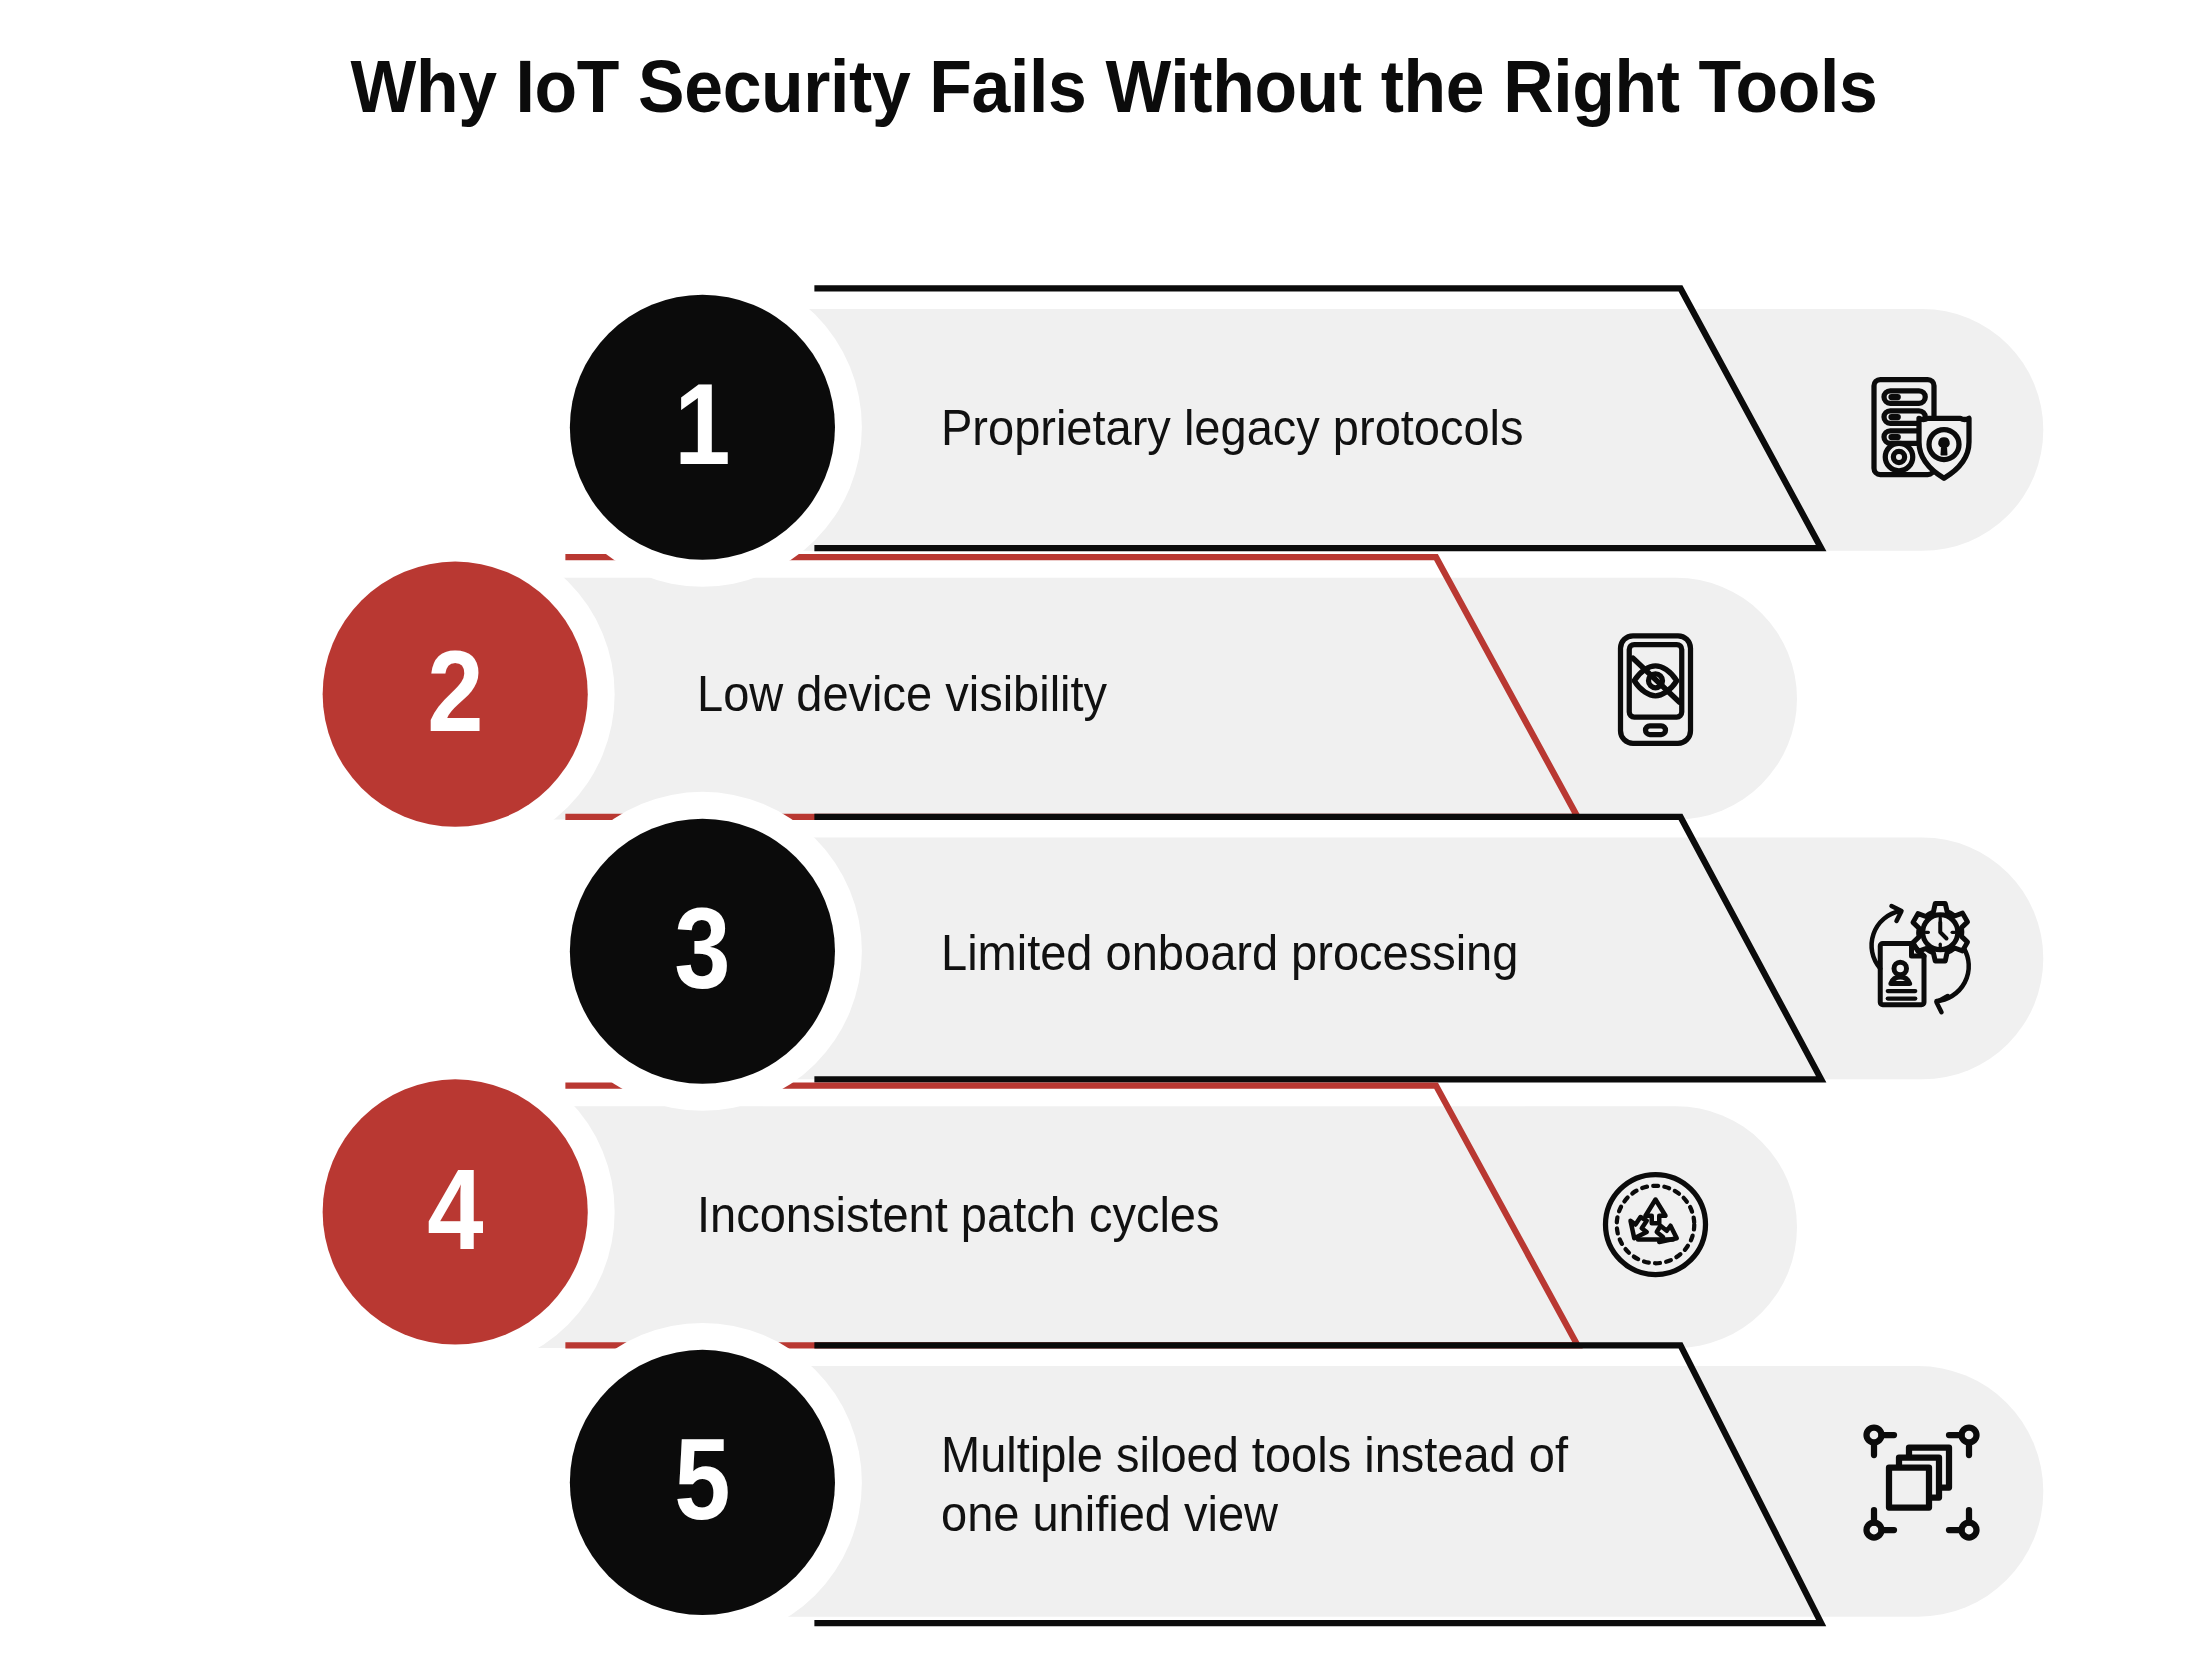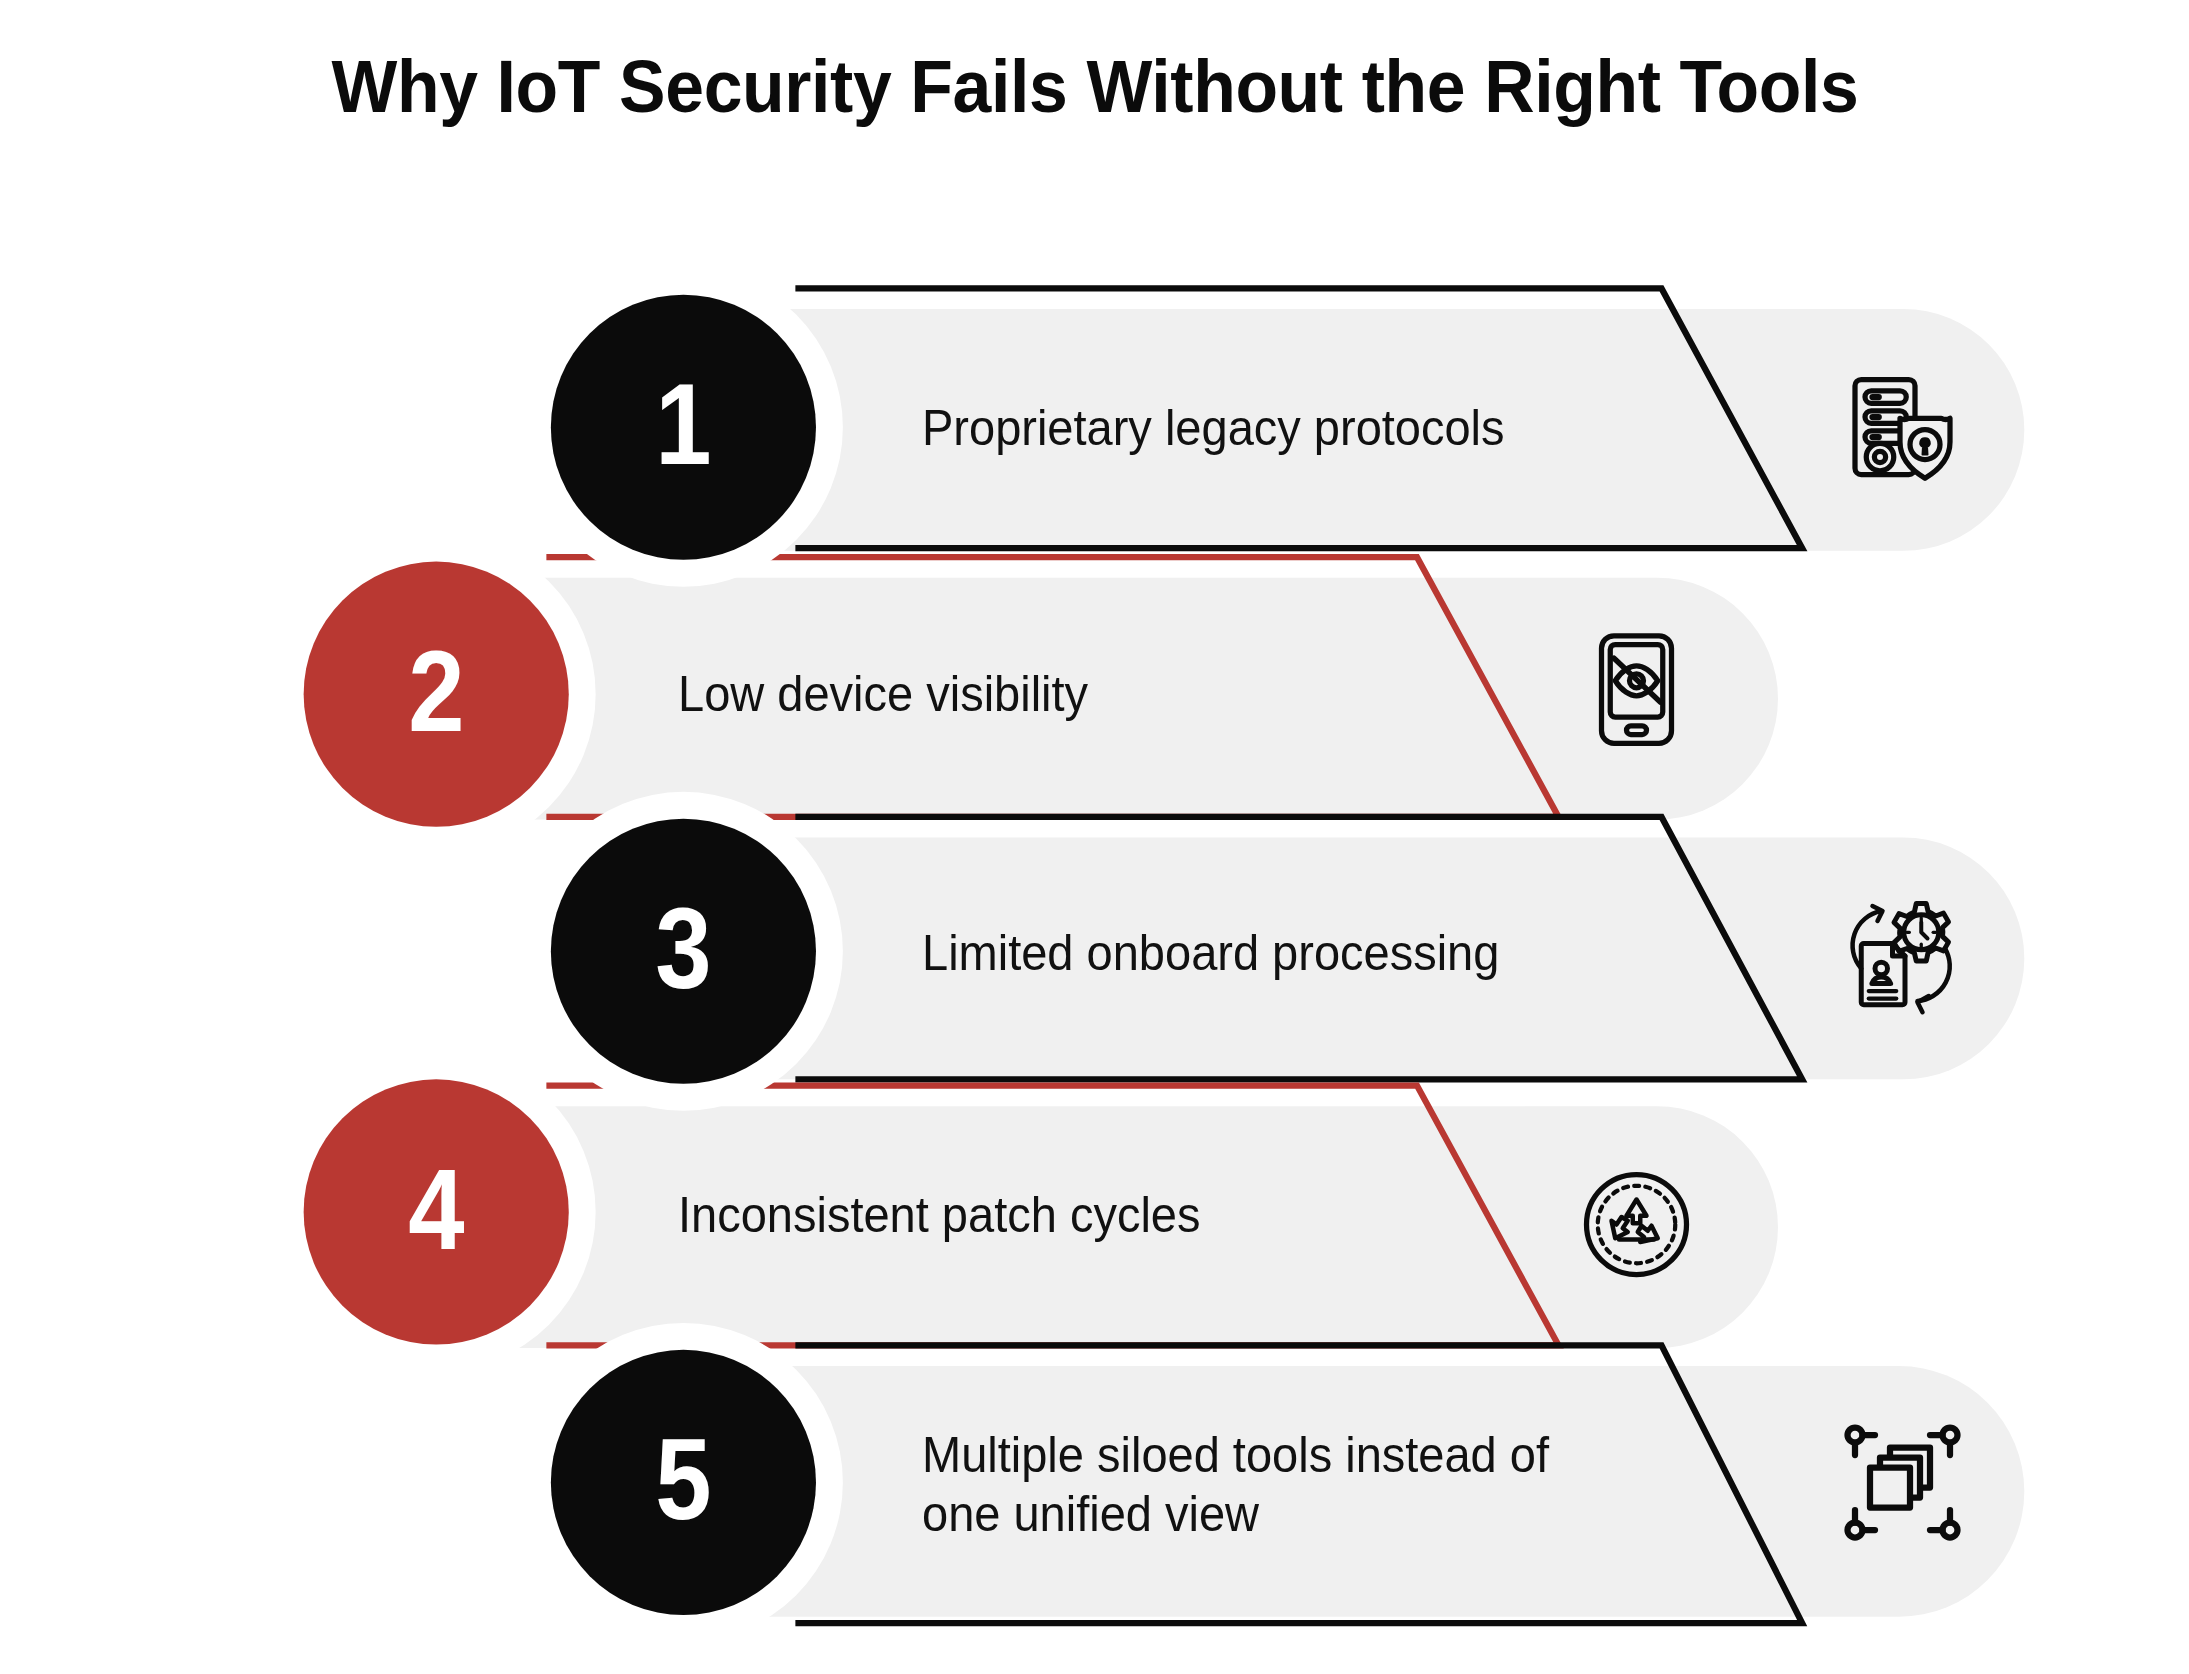--- a/index.html
+++ b/index.html
@@ -11,20 +11,21 @@
     width: 2190px;
     height: 1675px;
     font-family: "Liberation Sans", sans-serif;
     overflow: hidden;
   }
   .stage {
     position: relative;
     width: 2150px;
     height: 1675px;
     background: #ffffff;
+    margin-left: 19px;
   }
   .title {
     position: absolute;
     left: 0;
     top: 43px;
     width: 2190px;
     text-align: center;
     font-family: "Liberation Sans", sans-serif;
     font-weight: bold;
     font-size: 75px;

